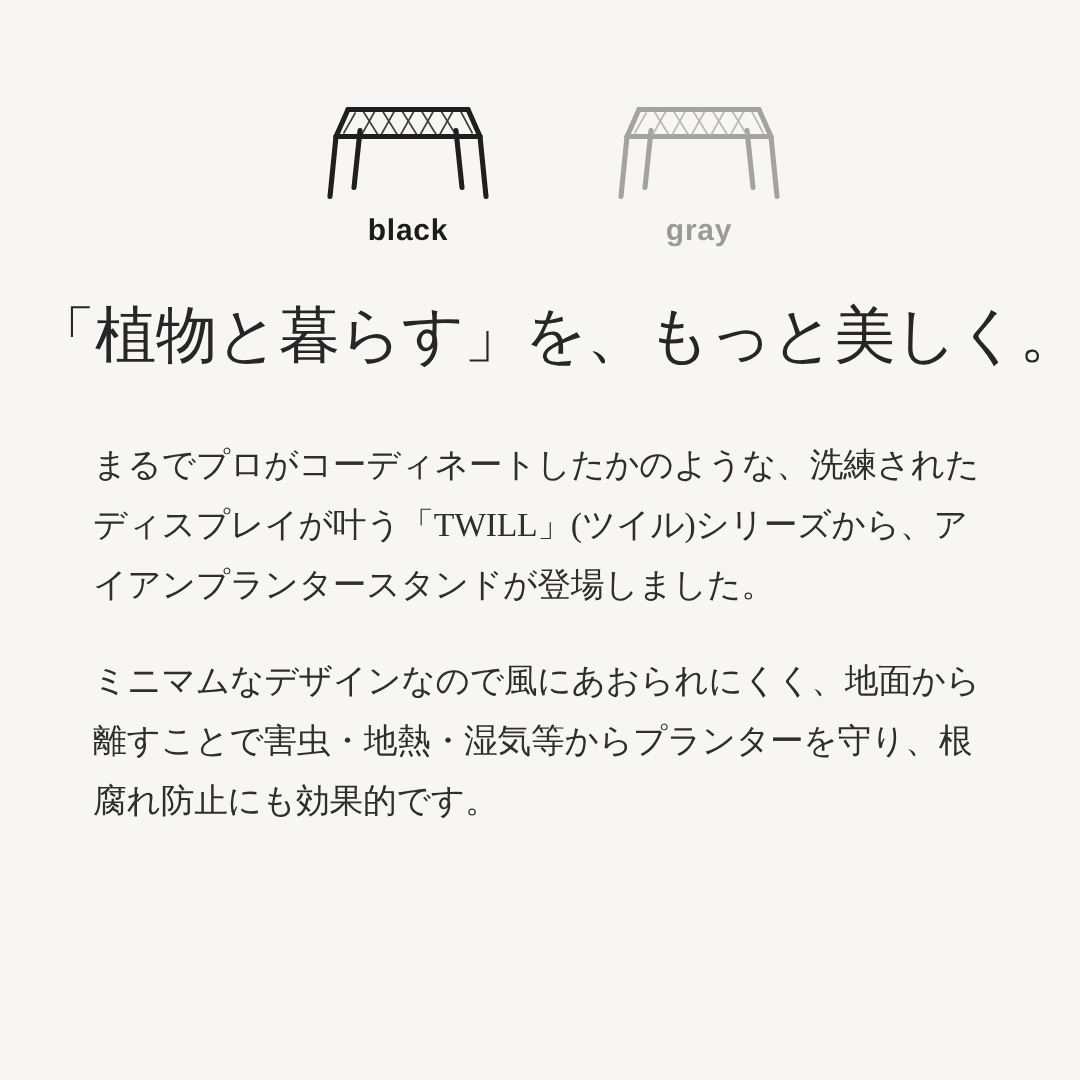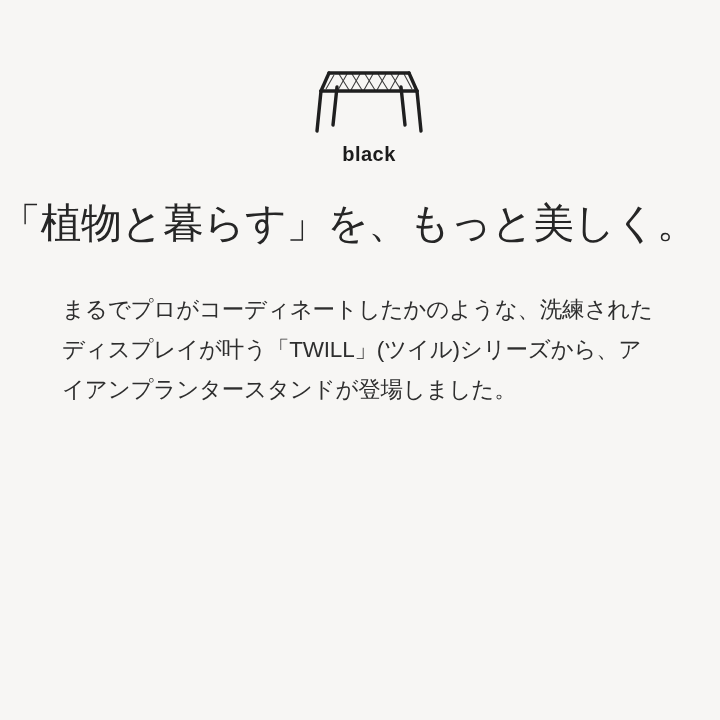--- a/index.html
+++ b/index.html
@@ -57,38 +57,38 @@
   .swatch.black .swatch-label { color: #1c1c1c; }
   .swatch.gray  .swatch-label { color: #9a9a96; }
   .swatch.gold  .swatch-label { color: #8d7a3c; }
 
   
   .headline {
     position: absolute;
     top: 198px;
     left: 0;
     width: 720px;
-    text-align: left;
+    text-align: right;
     font-family: "DejaVu Serif", serif;
     font-size: 41px;
     line-height: 1.25;
     color: #262626;
     letter-spacing: -0.5px;
     white-space: nowrap;
   }
 
   
   .body-copy {
     position: absolute;
     top: 290px;
     left: 62px;
     width: 600px;
   }
   .para {
-    font-family: Liberation Sans, sans-serif;
+    font-family: Liberation Serif, serif;
     font-size: 22.5px;
     line-height: 1.78;
     color: #2e2e2e;
     letter-spacing: -0.2px;
     margin: 0 0 24px 0;
     text-align: left;
   }
   .para:last-child { margin-bottom: 0; }
 </style>
 </head>
@@ -113,23 +113,45 @@
           </g>
           <g stroke="#1f1f1f" stroke-width="1.1" opacity="0.85">
             <path d="M27 18 L19 32 M40 17 L31 33 M53 17 L44 33 M66 17 L57 33 M79 17 L70 33 M92 17 L83 33"></path>
             <path d="M32 17 L42 33 M45 17 L55 33 M58 17 L68 33 M71 17 L81 33 M84 17 L94 33 M97 17 L105 32"></path>
           </g>
         </svg>
       </span>
       <span class="swatch-label">black</span>
     </div>
 
+    <div class="swatch gray">
+      <span class="swatch-img">
+        <svg viewBox="0 0 124 78" width="124" height="78" aria-hidden="true">
+          <g fill="none" stroke="#a3a39f" stroke-width="3.4" stroke-linecap="round">
+            <path d="M22 16 L102 16"></path>
+            <path d="M14 34 L110 34"></path>
+            <path d="M22 16 L14 34"></path>
+            <path d="M102 16 L110 34"></path>
+            <path d="M14 34 L10 74"></path>
+            <path d="M110 34 L114 74"></path>
+            <path d="M30 30 L26 68"></path>
+            <path d="M94 30 L98 68"></path>
+          </g>
+          <g stroke="#b3b3af" stroke-width="1.1" opacity="0.9">
+            <path d="M27 18 L19 32 M40 17 L31 33 M53 17 L44 33 M66 17 L57 33 M79 17 L70 33 M92 17 L83 33"></path>
+            <path d="M32 17 L42 33 M45 17 L55 33 M58 17 L68 33 M71 17 L81 33 M84 17 L94 33 M97 17 L105 32"></path>
+          </g>
+        </svg>
+      </span>
+      <span class="swatch-label">gray</span>
+    </div>
 
 
   </div>
 
   <div class="headline">「植物と暮らす」を、もっと美しく。</div>
 
   <div class="body-copy">
     <p class="para">まるでプロがコーディネートしたかのような、洗練されたディスプレイが叶う「TWILL」(ツイル)シリーズから、アイアンプランタースタンドが登場しました。</p>
+    <p class="para">ミニマムなデザインなので風にあおられにくく、地面から離すことで害虫・地熱・湿気等からプランターを守り、根腐れ防止にも効果的です。</p>
   </div>
 
 </div>
 
 </body></html>

